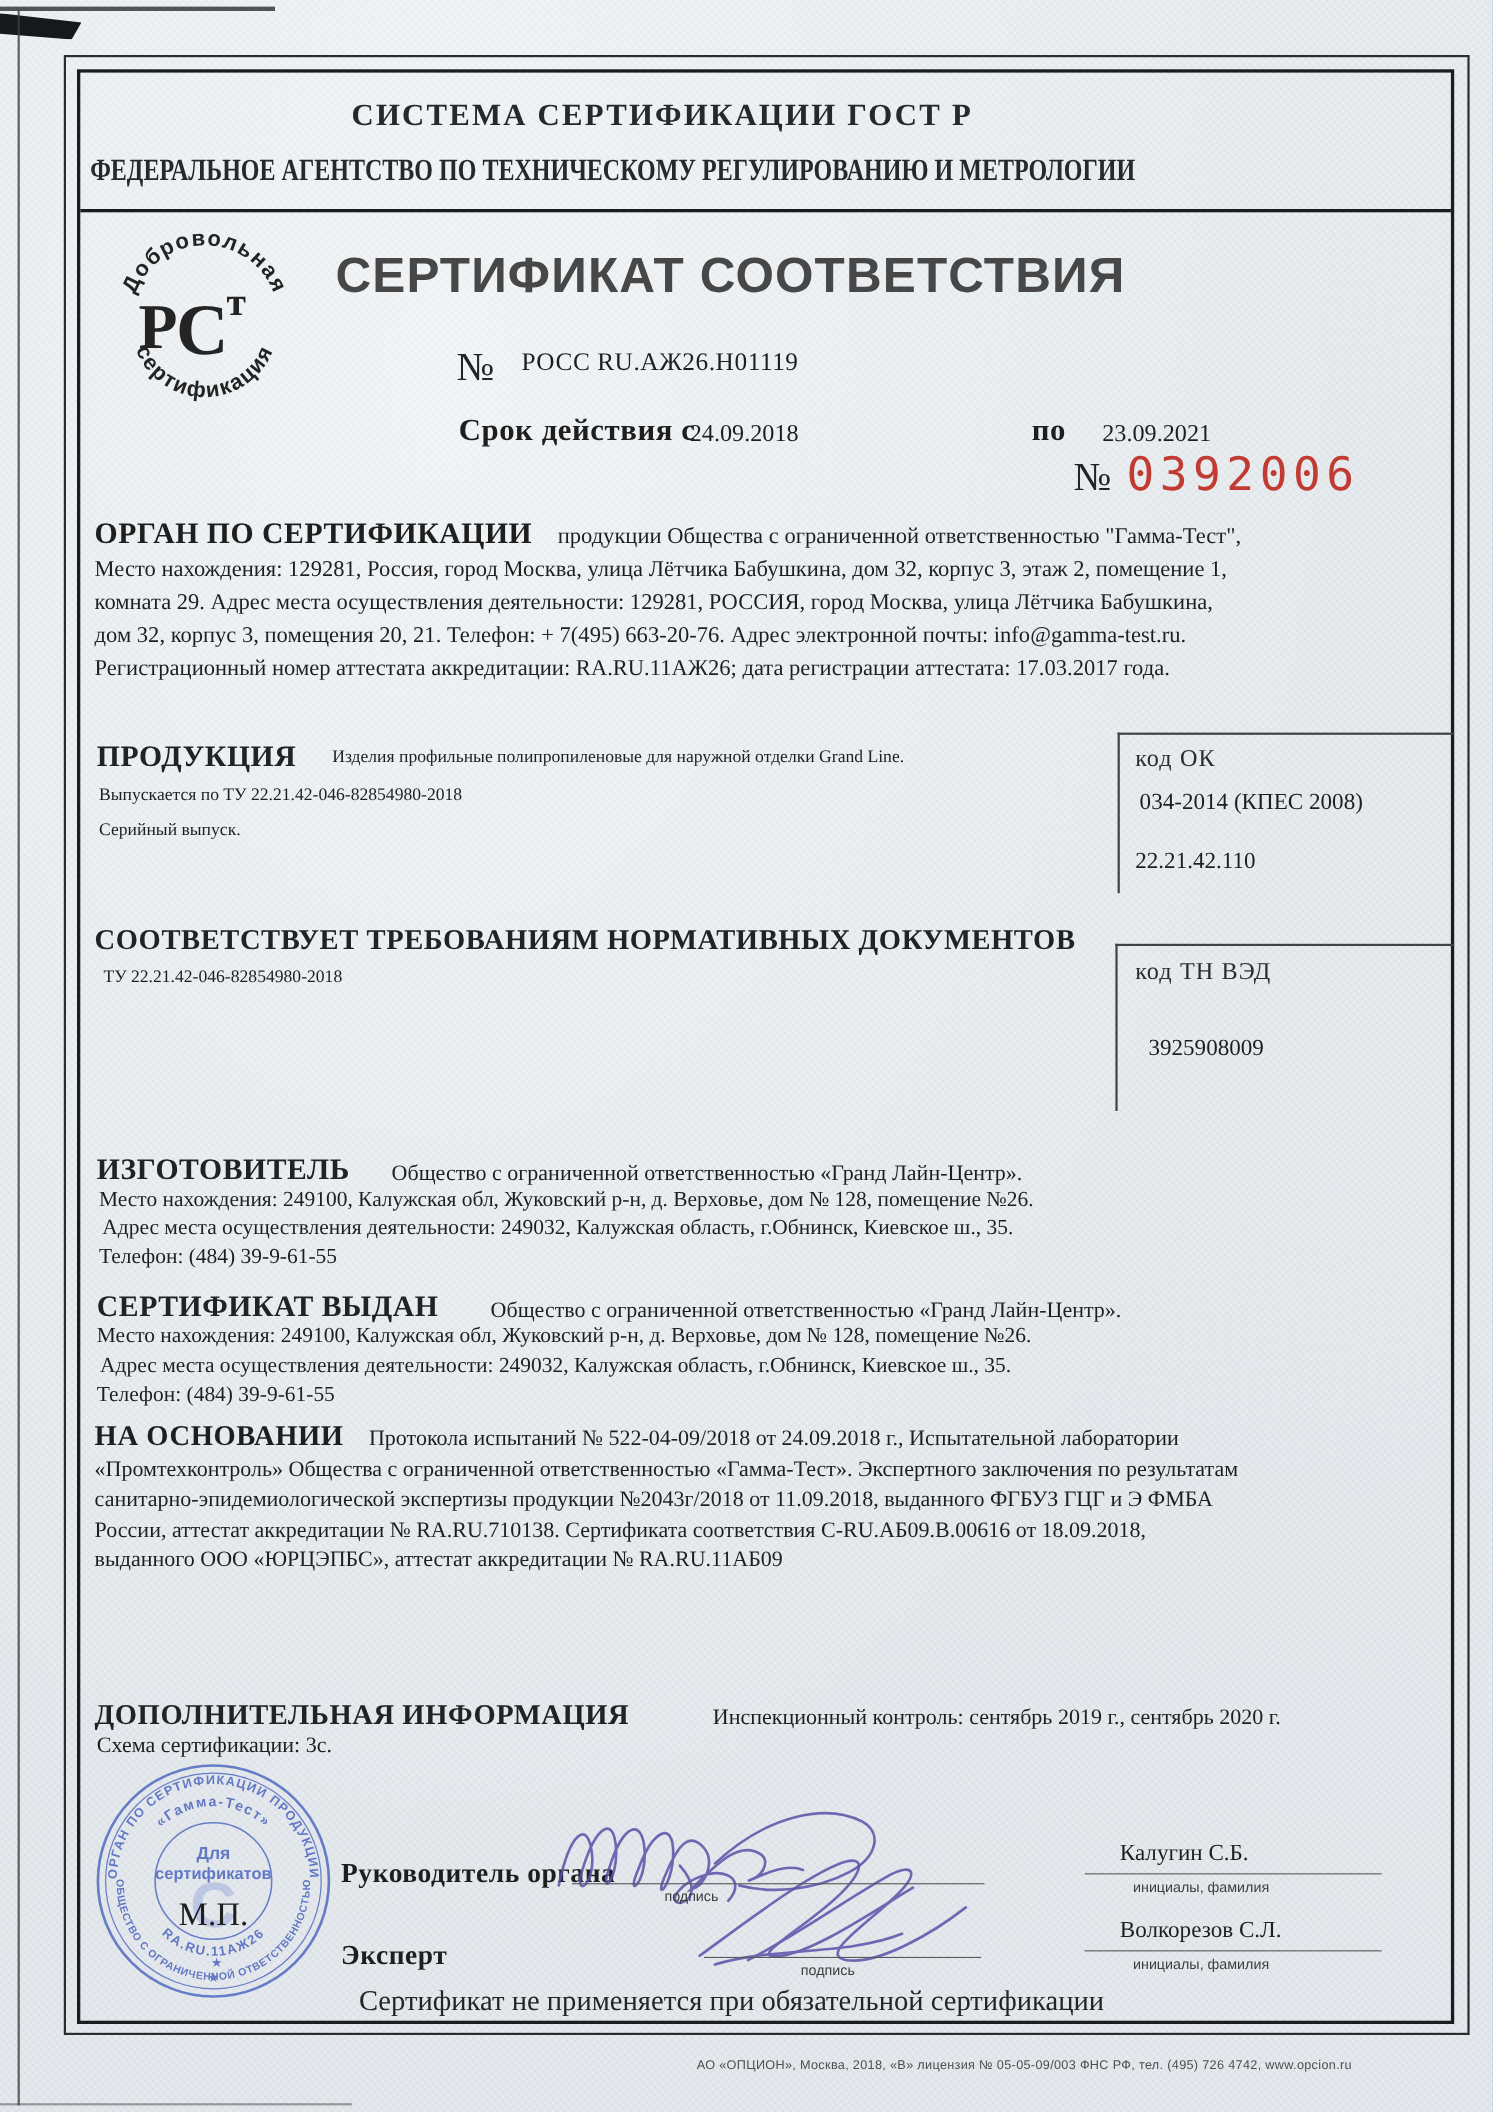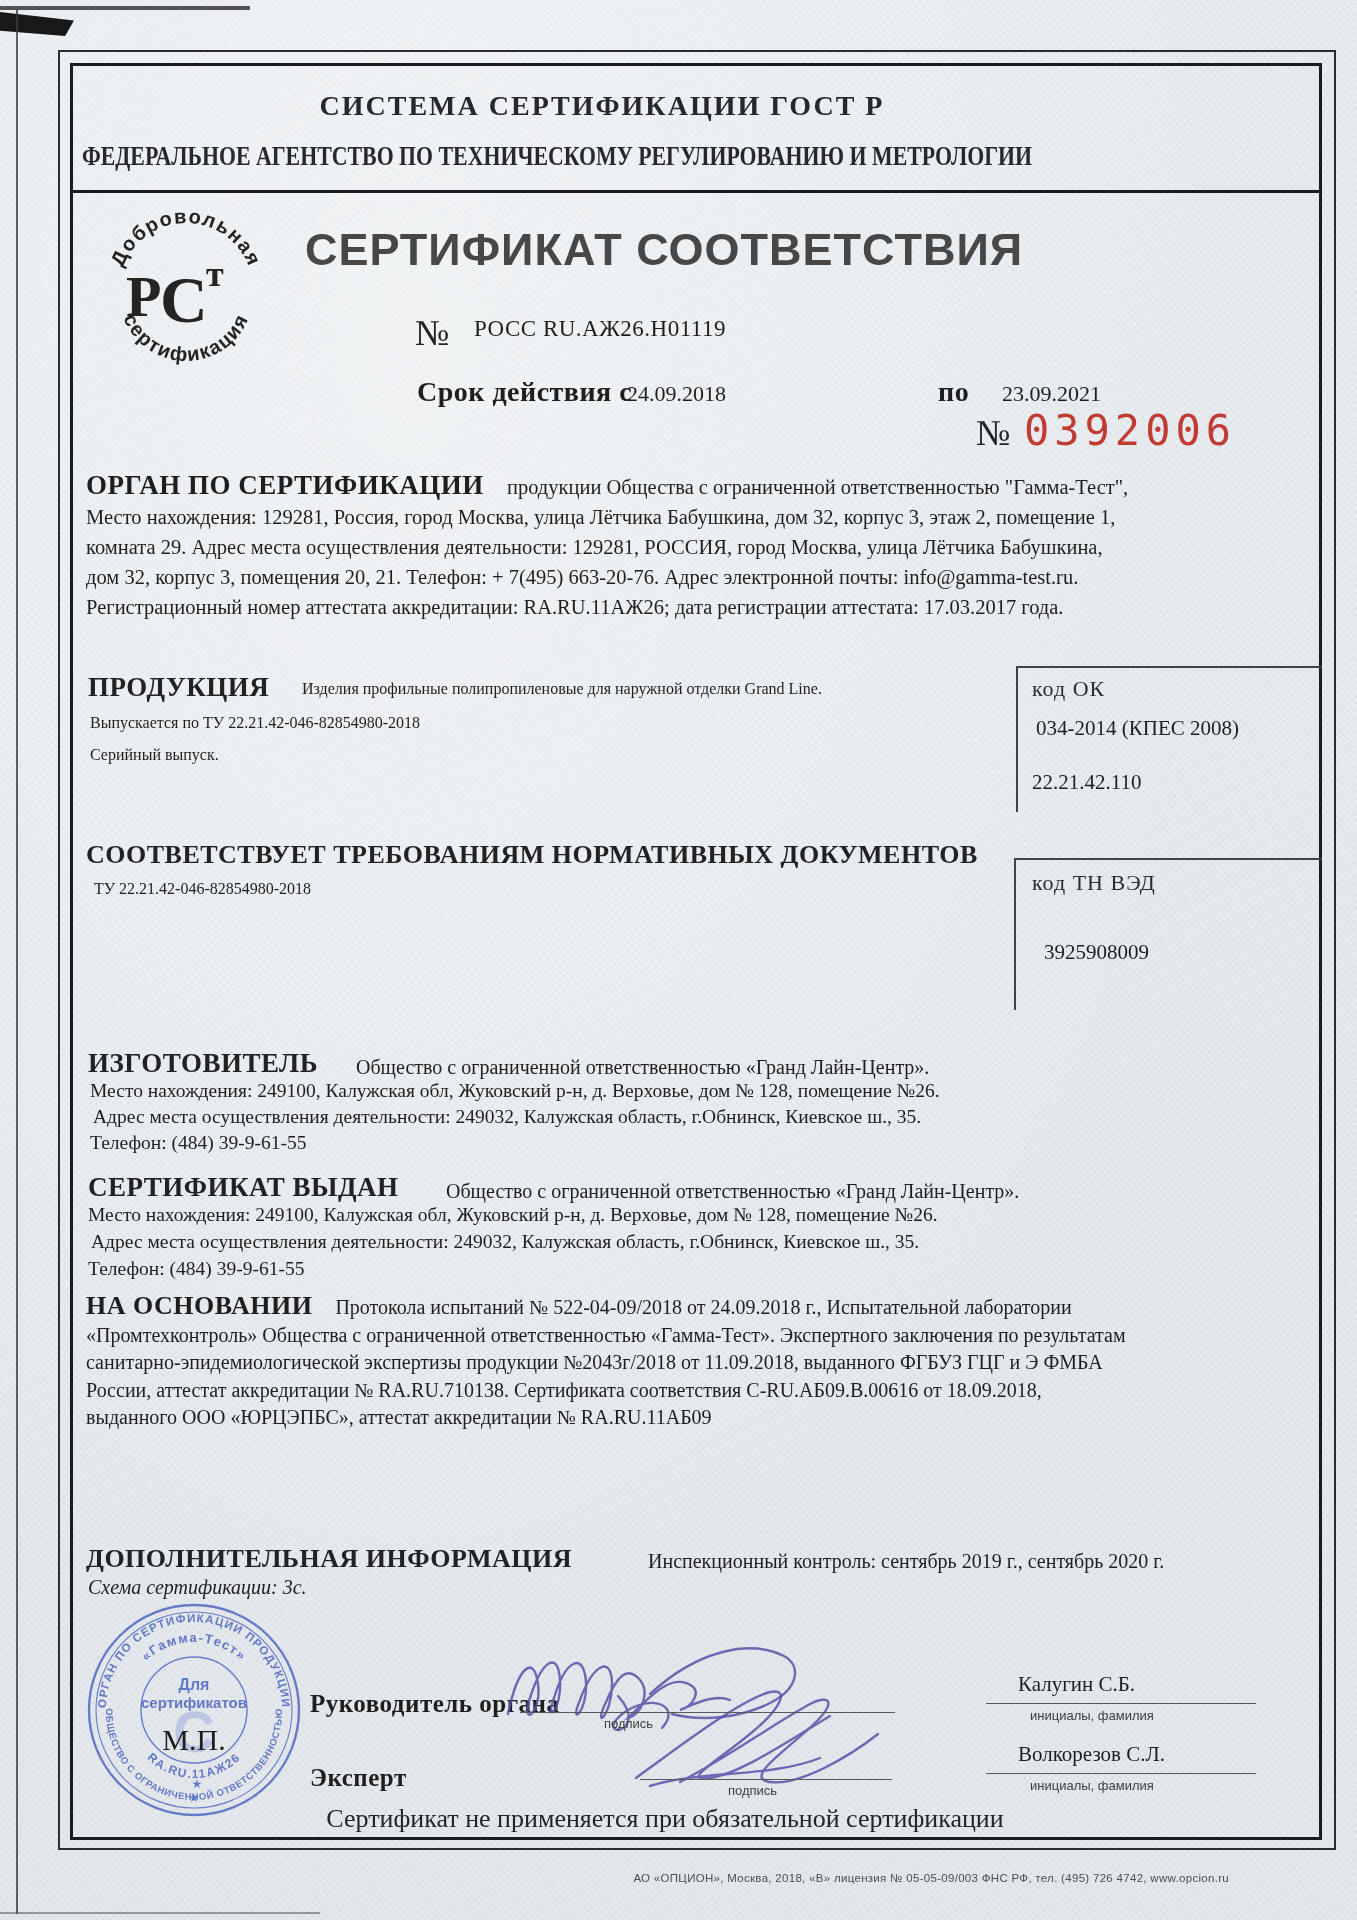--- a/index.html
+++ b/index.html
@@ -129,21 +129,21 @@
   <span class="abs body-line" style="left:91px;top:1231px;">Адрес места осуществления деятельности: 249032, Калужская область, г.Обнинск, Киевское ш., 35.</span>
   <span class="abs body-line" style="left:88px;top:1258px;">Телефон: (484) 39-9-61-55</span>
 
   <p class="abs para" style="left:86px;top:1292px;width:1048px;margin:0;line-height:27.5px;font-size:20px;">
     <span class="lead" style="font-size:26px;">НА ОСНОВАНИИ</span>
     <span>Протокола испытаний № 522-04-09/2018 от 24.09.2018 г., Испытательной лаборатории «Промтехконтроль» Общества с ограниченной ответственностью «Гамма-Тест». Экспертного заключения по результатам санитарно-эпидемиологической экспертизы продукции №2043г/2018 от 11.09.2018, выданного ФГБУЗ ГЦГ и Э ФМБА России, аттестат аккредитации № RA.RU.710138. Сертификата соответствия С-RU.АБ09.В.00616 от 18.09.2018, выданного ООО «ЮРЦЭПБС», аттестат аккредитации № RA.RU.11АБ09</span>
   </p>
 
   <span class="abs sec-label small" style="left:86px;top:1544px;">ДОПОЛНИТЕЛЬНАЯ ИНФОРМАЦИЯ</span>
   <span class="abs" style="left:648px;top:1550px;font-size:20px;">Инспекционный контроль: сентябрь 2019 г., сентябрь 2020 г.</span>
-  <span class="abs" style="left:88px;top:1576px;font-size:20px;font-style:italic;">Схема сертификации: 3с.</span>
+  <span class="abs" style="left:88px;top:1576px;font-size:20px;">Схема сертификации: 3с.</span>
 
   <svg class="abs" style="left:86px;top:1602px;" width="216" height="216" viewBox="0 0 216 216">
     <defs>
       <path id="stOutTop" d="M 108,108 m -88,0 a 88,88 0 1 1 176,0"></path>
       <path id="stOutBot" d="M 20,110 A 88,88 0 0 0 196,110"></path>
       <path id="stMidTop" d="M 108,108 m -68,0 a 68,68 0 1 1 136,0"></path>
       <path id="stMidBot" d="M 42,110 A 66,66 0 0 0 174,110"></path>
     </defs>
     <g stroke="#5c73c4" fill="none" opacity="0.92">
       <circle cx="108" cy="108" r="105" stroke-width="2.4"></circle>

